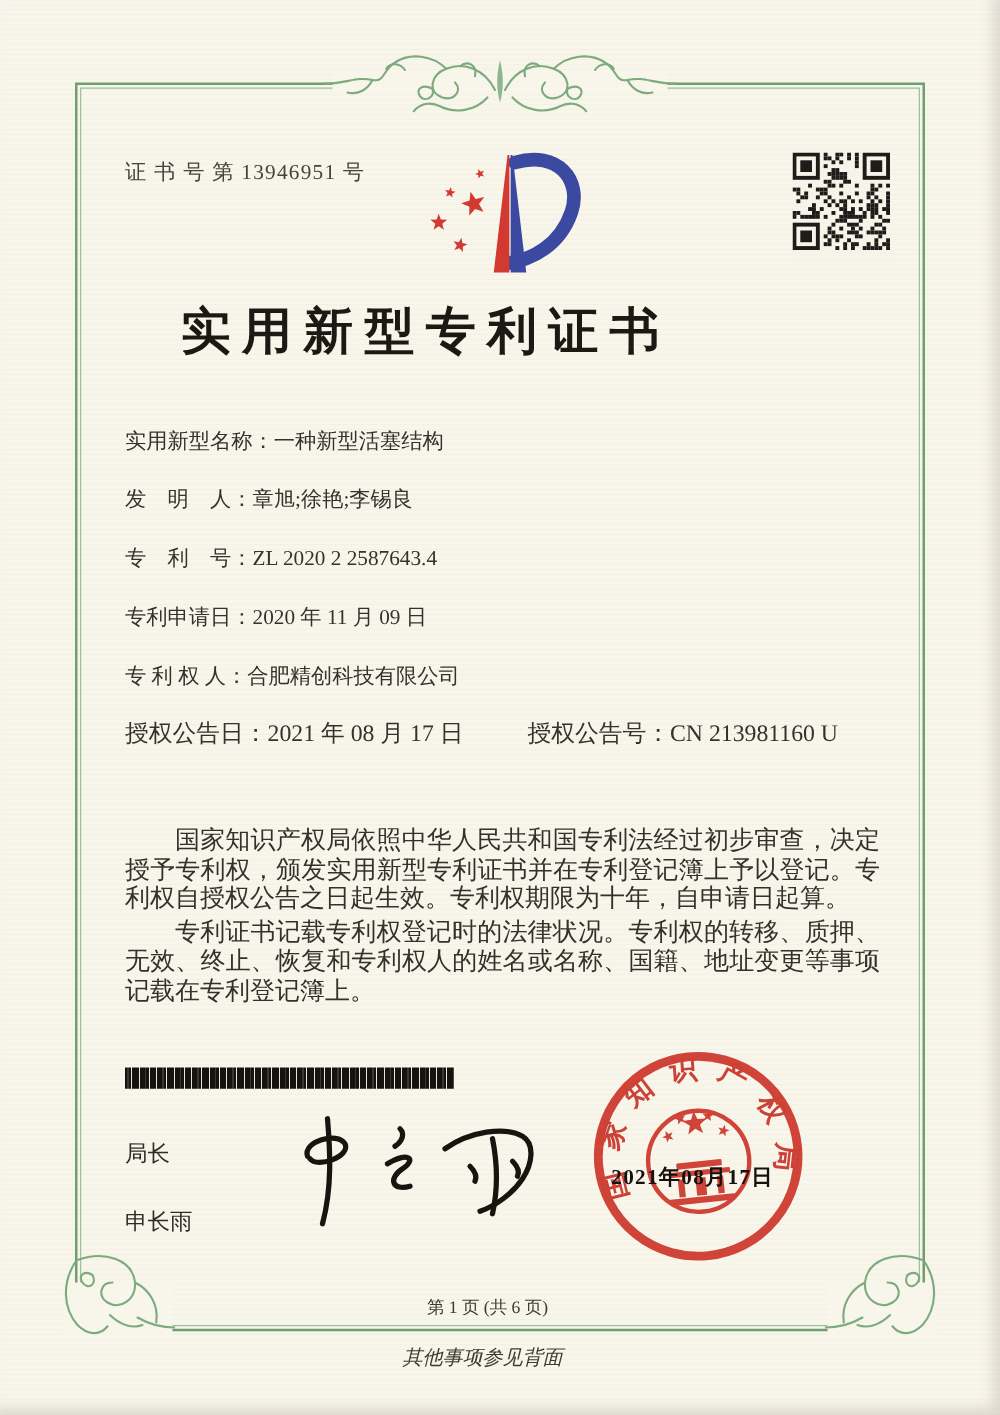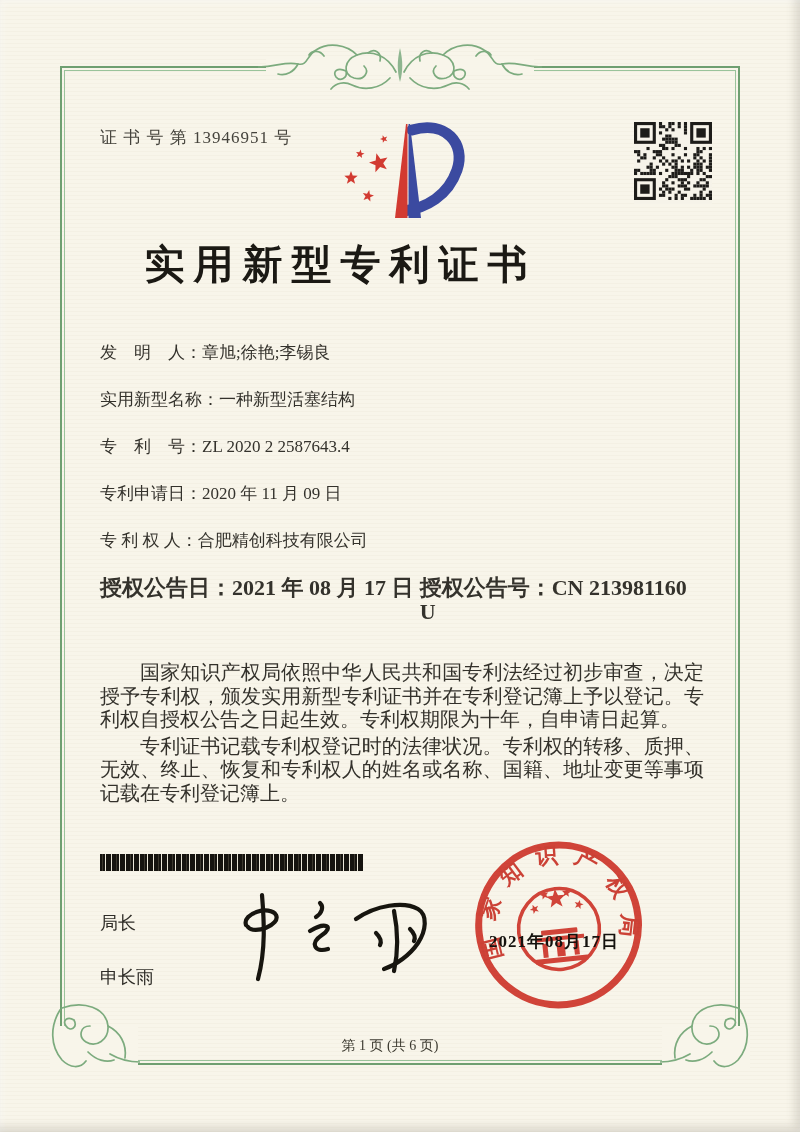--- a/index.html
+++ b/index.html
@@ -24,21 +24,21 @@
   .logo{position:absolute;left:332px;top:110px;z-index:4;}
   .qr{position:absolute;left:634px;top:122px;z-index:4;background:#f6f3e9;}
   .title{position:absolute;left:0;top:237px;width:672px;z-index:4;text-align:center;
          font-size:40px;font-weight:600;color:#1b1914;letter-spacing:9px;text-indent:9px;}
   .body{position:absolute;left:100px;top:341px;width:606px;z-index:4;color:#34322c;}
   .row{display:flex;align-items:flex-start;margin-bottom:23px;font-size:17px;line-height:24px;}
   .flabel{white-space:pre;}
   .fvalue{flex:0 1 auto;}
   .row-addr{margin-bottom:6px;}
   .row-addr .fvalue{max-width:458px;}
-  .grant{display:flex;font-size:22px;line-height:24px;margin-top:4px;font-weight:bold;}
+  .grant{display:flex;font-size:19px;line-height:24px;margin-top:4px;}
   .grant .g1{width:322px;}
   .paras{position:absolute;left:100px;top:661px;width:604px;z-index:4;color:#33312b;}
   .paras p{margin:0 0 3px 0;font-size:20px;line-height:23.5px;text-indent:2em;text-align:justify;}
   .barcode{position:absolute;left:100px;top:854px;width:263px;height:17px;z-index:4;
     background:repeating-linear-gradient(90deg,#15130f 0 2px,#3b372e 2px 3px,#15130f 3px 5px,#ece8da 5px 6px,#15130f 6px 9px,#15130f 9px 11px,#e6e2d4 11px 12px,#15130f 12px 14px);}
   .signer{position:absolute;left:100px;top:911px;z-index:4;font-size:18px;color:#2e2c27;}
   .signer .s1{margin-bottom:30px;}
   .signature{position:absolute;left:218px;top:883px;z-index:4;}
   .signature path{fill:none;stroke:#17150f;stroke-width:4.2;stroke-linecap:round;stroke-linejoin:round;}
   .seal{position:absolute;left:468px;top:836px;z-index:5;transform:rotate(-6deg);mix-blend-mode:multiply;opacity:.93;}
@@ -295,26 +295,26 @@
         <rect x="0" y="54" width="21" height="21" fill="#1d1c19"></rect>
         <rect x="3" y="57" width="15" height="15" fill="#f6f3e9"></rect>
         <rect x="6" y="60" width="9" height="9" fill="#1d1c19"></rect>
       </svg>
   </div>
 
   <div class="title">实用新型专利证书</div>
 
   <div class="body">
     <div class="row">
+      <span class="flabel">实用新型名称：</span>
+      <span class="fvalue">一种新型活塞结构</span>
+    </div>
+    <div class="row">
       <span class="flabel">发　明　人：</span>
       <span class="fvalue">章旭;徐艳;李锡良</span>
-    </div>
-    <div class="row">
-      <span class="flabel">实用新型名称：</span>
-      <span class="fvalue">一种新型活塞结构</span>
     </div>
     <div class="row">
       <span class="flabel">专　利　号：</span>
       <span class="fvalue">ZL 2020 2 2587643.4</span>
     </div>
     <div class="row">
       <span class="flabel">专利申请日：</span>
       <span class="fvalue">2020 年 11 月 09 日</span>
     </div>
     <div class="row">
@@ -375,14 +375,15 @@
         <rect x="72" y="105" width="5" height="14"></rect>
         <rect x="86" y="105" width="8" height="14"></rect>
         <rect x="103" y="105" width="5" height="14"></rect>
         <rect x="64" y="120" width="52" height="5" rx="1"></rect>
       </g>
     </svg>
   </div>
   <div class="seal-date">2021年08月17日</div>
 
   <div class="page-ind">第 1 页 (共 6 页)</div>
+  <div class="back-note">其他事项参见背面</div>
 
 </div>
 
 </body></html>

